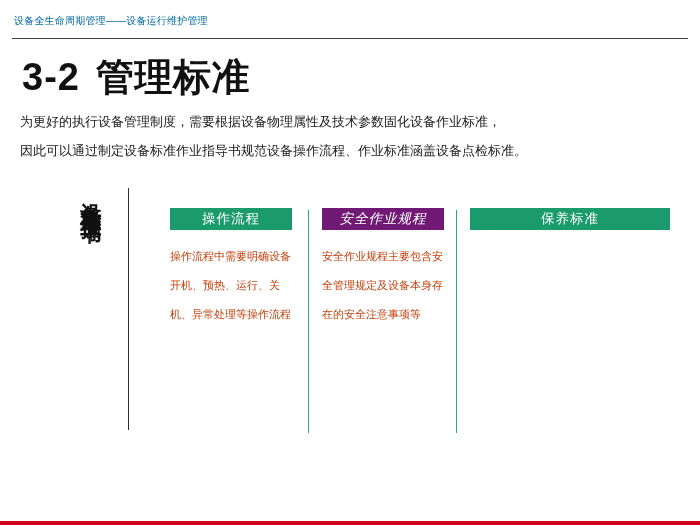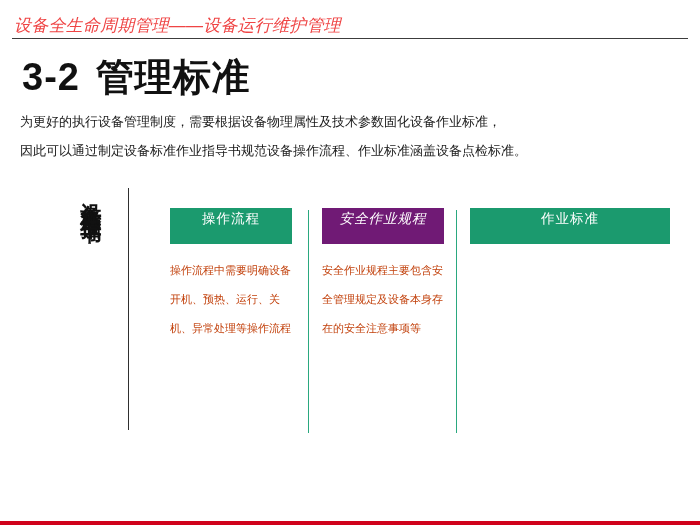--- a/index.html
+++ b/index.html
@@ -20,25 +20,24 @@
     width: 700px;
     height: 525px;
     background: #ffffff;
   }
 
   
   .header-text {
     position: absolute;
     left: 14px;
     top: 14px;
-    font-size: 17px;
-    color: #ef4444;
+    font-size: 10px;
+    color: #0369a1;
     letter-spacing: 0.2px;
     white-space: nowrap;
-    font-style: italic;
   }
   .header-rule {
     position: absolute;
     left: 12px;
     top: 38px;
     width: 676px;
     height: 1px;
     background: #3c3c3c;
   }
 
@@ -109,21 +108,21 @@
   }
   .col {
     position: absolute;
     top: 0;
   }
   .col-0 { left: 0px;   width: 122px; }
   .col-1 { left: 152px; width: 122px; }
   .col-2 { left: 300px; width: 200px; }
 
   .col-head {
-    height: 36px;
+    height: 22px;
     line-height: 22px;
     text-align: center;
     color: #ffffff;
     font-size: 13.5px;
     letter-spacing: 1px;
   }
   .col-body {
     margin-top: 12px;
     font-size: 11px;
     line-height: 29px;
@@ -197,21 +196,21 @@
     <div class="col-divider div-0" style="background: rgb(42, 168, 127);"></div>
 
     <div class="col col-1">
       <div class="col-head" style="background: #701a75; font-style: italic;">安全作业规程</div>
       <div class="col-body">安全作业规程主要包含安全管理规定及设备本身存在的安全注意事项等</div>
     </div>
 
     <div class="col-divider div-1" style="background: rgb(42, 168, 127);"></div>
 
     <div class="col col-2">
-      <div class="col-head" style="background: rgb(27, 154, 110);">作业标准</div>
+      <div class="col-head" style="background: rgb(27, 154, 110);">保养标准</div>
     </div>
 
   </div>
 
   <div class="footer-rule-top" style="background: rgb(208, 2, 27);"></div>
   <div class="footer-bar">
     
     
   </div>
   <div class="footer-rule-bottom" style="background: rgb(208, 2, 27);"></div>

